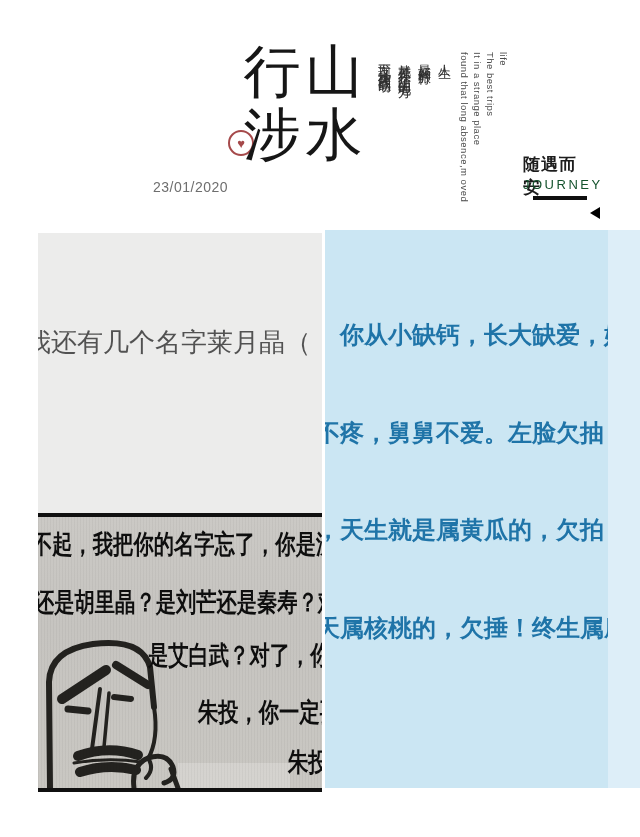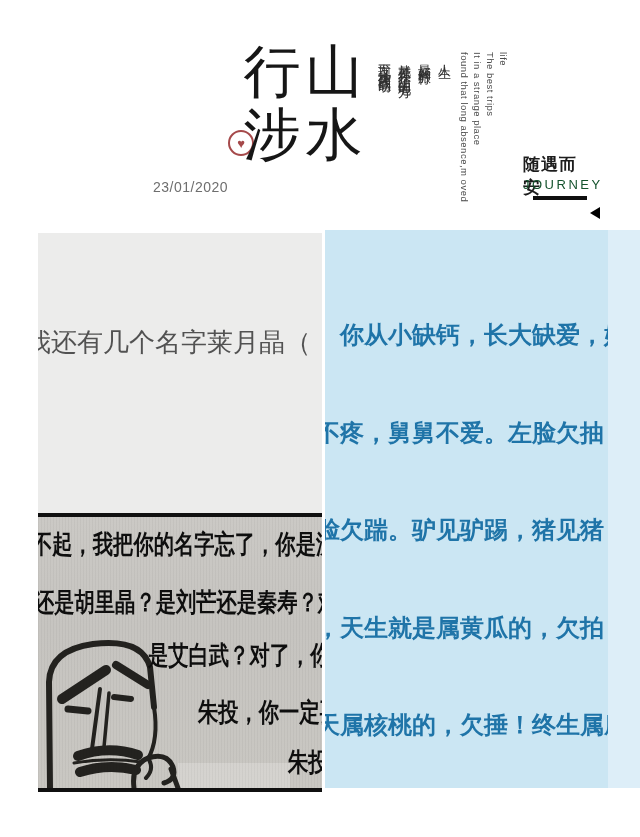--- a/index.html
+++ b/index.html
@@ -106,21 +106,20 @@
       
       
       
     </div>
   </div>
 
   <div class="abs blue-block">
     <div class="blue-text blue-p1">
       <div>　你从小缺钙，长大缺爱，姥</div>
       <div>不疼，舅舅不爱。左脸欠抽，</div>
-      <div>脸欠踹。驴见驴踢，猪见猪</div>
       <div>，天生就是属黄瓜的，欠拍！</div>
       <div>天属核桃的，欠捶！终生属摩</div>
       
       
     </div>
 
   </div>
   <div class="abs blue-strip"></div>
 
   <div class="abs meme">

